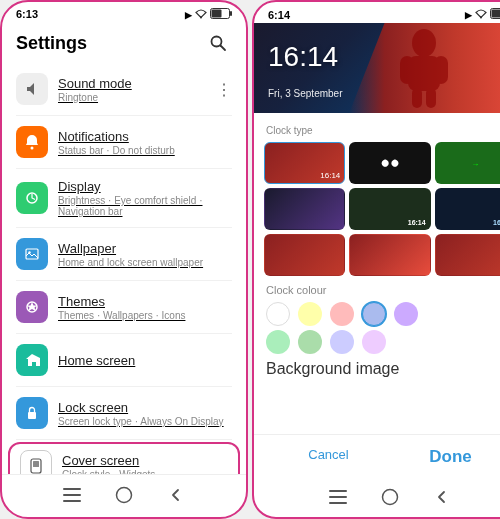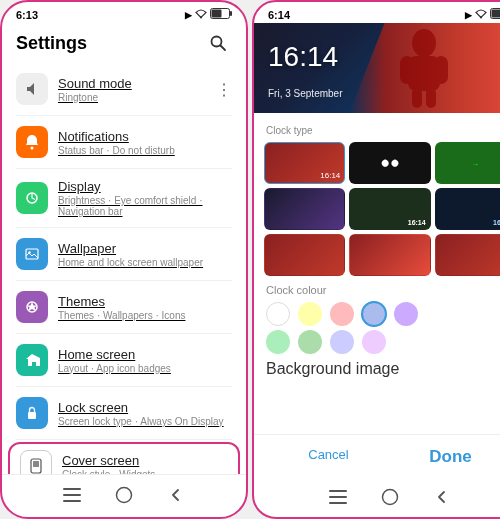--- a/index.html
+++ b/index.html
@@ -21,21 +21,20 @@
       border-radius: 28px;
       overflow: hidden;
       display: flex;
       flex-direction: column;
       flex-shrink: 0;
     }
 
     .status-bar {
       display: flex;
       justify-content: space-between;
-      align-items: center;
       padding: 6px 14px 2px;
       font-size: 10px;
       font-weight: 600;
     }
 
     .status-time { font-size: 11px; font-weight: 700; }
     .status-icons { display: flex; align-items: center; gap: 3px; font-size: 9px; }
 
     .settings-header {
       display: flex;
@@ -409,21 +408,20 @@
     <div class="divider"></div>
 
     <div class="setting-item">
       <div class="setting-icon icon-teal">
         <svg width="16" height="16" viewBox="0 0 16 16">
             <path d="M8 2L2 7h2v7h4v-4h4v4h4V7h2L8 2z" fill="white"></path>
           </svg>
       </div>
       <div class="setting-text">
         <div class="setting-name">Home screen</div>
-        <div class="setting-desc">Layout · App icon badges</div>
       </div>
     </div>
 
     <div class="divider"></div>
 
     <div class="setting-item">
       <div class="setting-icon icon-lock">
         <svg width="16" height="16" viewBox="0 0 16 16">
             <rect x="4" y="7" width="8" height="7" rx="1" fill="white"></rect>
             <path d="M5.5 7V5a2.5 2.5 0 015 0v2" fill="none" stroke="white" stroke-width="1.3"></path>

